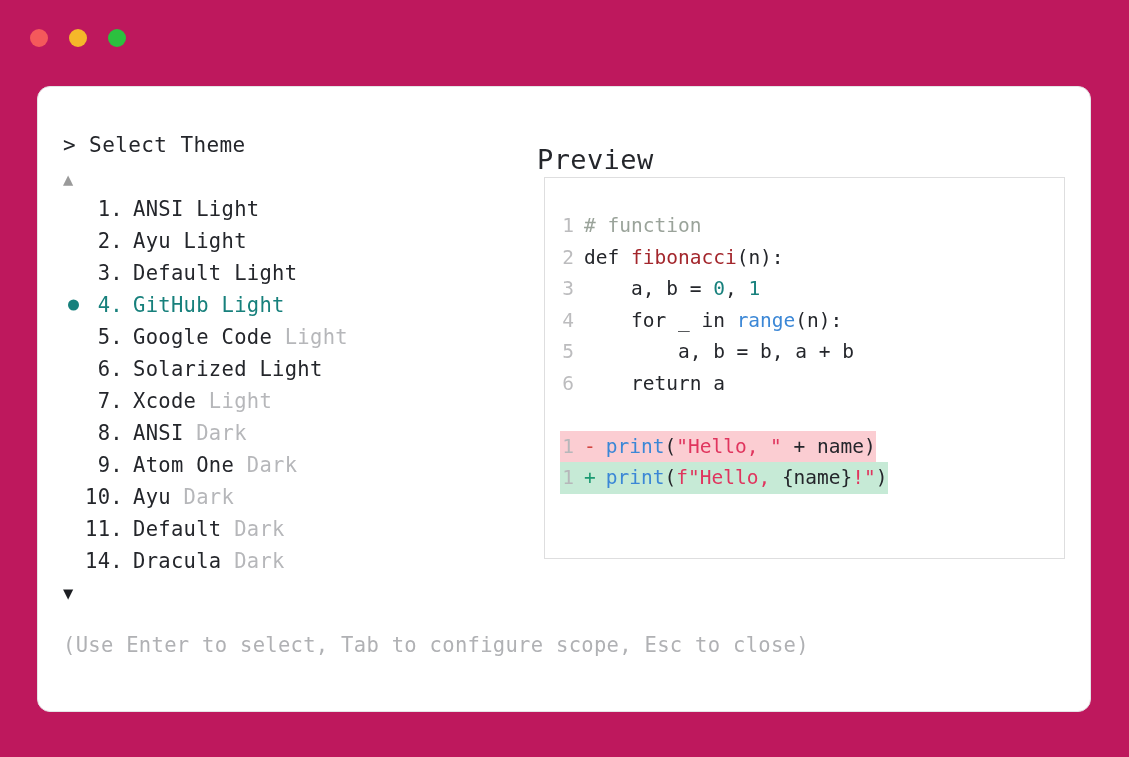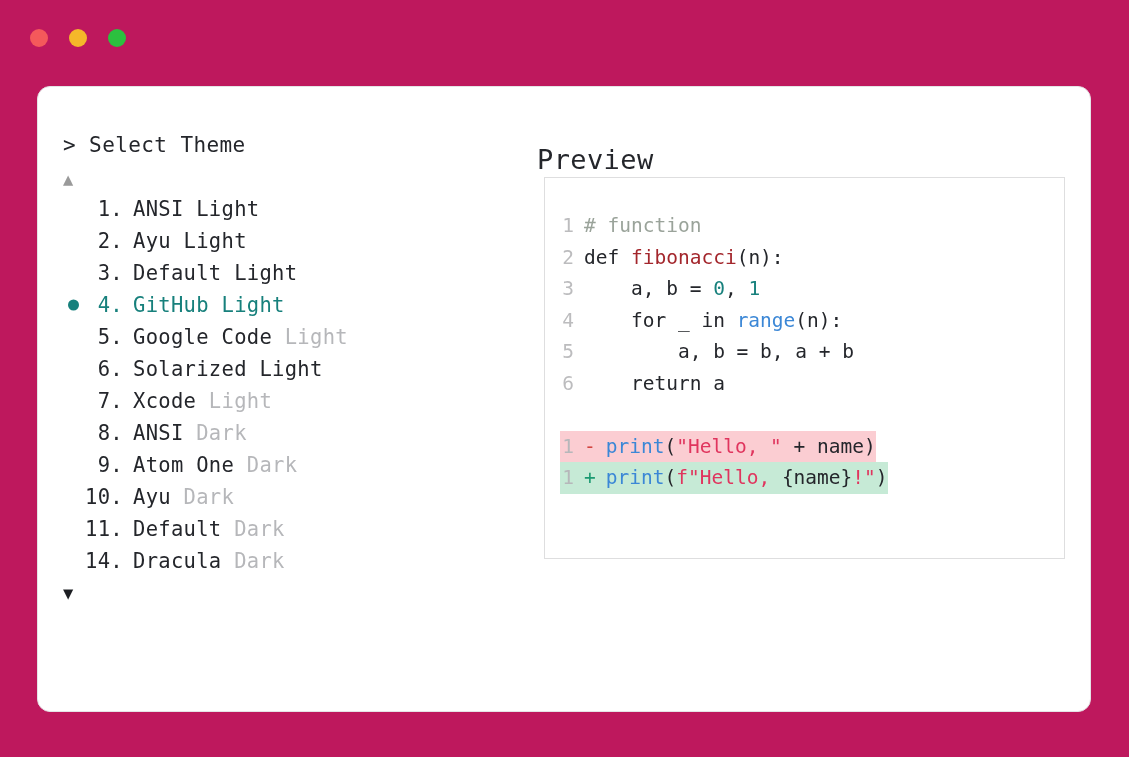--- a/index.html
+++ b/index.html
@@ -215,16 +215,17 @@
           <div class="theme-row"><span class="row-num">9.</span><span class="gap"> </span><span class="row-name">Atom One</span><span class="row-suffix muted"> Dark</span></div>
           <div class="theme-row"><span class="row-num">10.</span><span class="gap"> </span><span class="row-name">Ayu</span><span class="row-suffix muted"> Dark</span></div>
           <div class="theme-row"><span class="row-num">11.</span><span class="gap"> </span><span class="row-name">Default</span><span class="row-suffix muted"> Dark</span></div>
           <div class="theme-row"><span class="row-num">14.</span><span class="gap"> </span><span class="row-name">Dracula</span><span class="row-suffix muted"> Dark</span></div>
         </div>
 
       <div class="preview-box">
         <div class="code"><div class="code-line"><span class="ln">1</span><span class="gap"> </span><span class="tok-comment"># function</span></div><div class="code-line"><span class="ln">2</span><span class="gap"> </span><span class="tok-plain">def </span><span class="tok-fn">fibonacci</span><span class="tok-punc">(n):</span></div><div class="code-line"><span class="ln">3</span><span class="gap"> </span><span class="tok-plain">    a, b = </span><span class="tok-num">0</span><span class="tok-plain">, </span><span class="tok-num">1</span></div><div class="code-line"><span class="ln">4</span><span class="gap"> </span><span class="tok-plain">    for _ in </span><span class="tok-builtin">range</span><span class="tok-punc">(n):</span></div><div class="code-line"><span class="ln">5</span><span class="gap"> </span><span class="tok-plain">        a, b = b, a + b</span></div><div class="code-line"><span class="ln">6</span><span class="gap"> </span><span class="tok-plain">    return a</span></div><div class="code-line spacer"> </div><div class="code-line"><span class="diff minus"><span class="ln">1</span><span class="gap"> </span><span class="sign-minus">-</span><span class="gap"> </span><span class="tok-builtin">print</span><span class="tok-punc">(</span><span class="tok-str">"Hello, "</span><span class="tok-plain"> + name</span><span class="tok-punc">)</span></span></div><div class="code-line"><span class="diff plus"><span class="ln">1</span><span class="gap"> </span><span class="sign-plus">+</span><span class="gap"> </span><span class="tok-builtin">print</span><span class="tok-punc">(</span><span class="tok-str">f"Hello, </span><span class="tok-plain">{name}</span><span class="tok-str">!"</span><span class="tok-punc">)</span></span></div></div>
       </div>
 
+      <div class="hint">(Use Enter to select, Tab to configure scope, Esc to close)</div>
 
     </div>
   </div>
 </div>
 
 </body></html>

